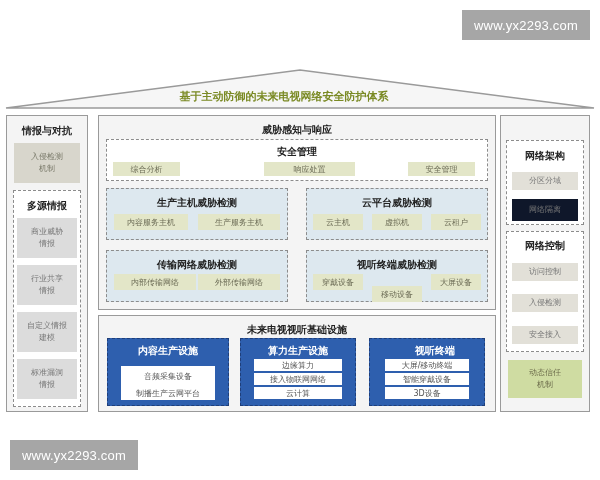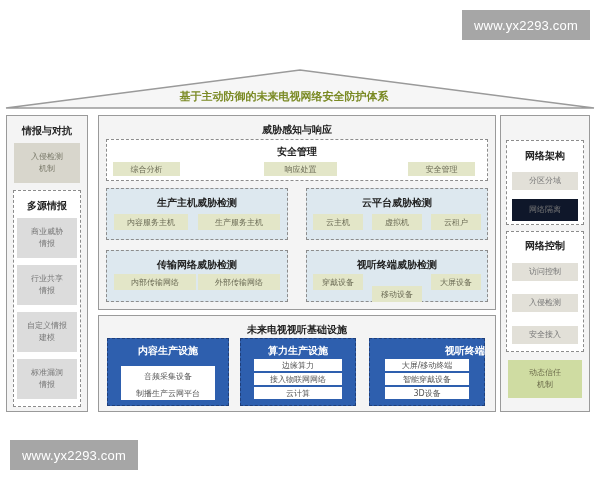--- a/index.html
+++ b/index.html
@@ -47,21 +47,21 @@
 建模</div>
 <div class="abs box-lgray" style="left:17px;top:359px;width:60px;height:40px;white-space:pre-line;">标准漏洞
 情报</div>
 
 <div class="abs frame" style="left:98px;top:115px;width:398px;height:195px;"></div>
 <div class="abs heading" style="left:98px;top:123px;width:398px;">威胁感知与响应</div>
 
 <div class="abs dash" style="left:106px;top:139px;width:382px;height:42px;background:#fff;"></div>
 <div class="abs heading" style="left:106px;top:145px;width:382px;">安全管理</div>
 <div class="abs box-green" style="left:113px;top:162px;width:67px;height:14px;">综合分析</div>
-<div class="abs box-green" style="left:264px;top:162px;width:73px;height:14px;text-align:center;">响应处置</div>
+<div class="abs box-green" style="left:264px;top:162px;width:91px;height:14px;text-align:center;">响应处置</div>
 <div class="abs box-green" style="left:408px;top:162px;width:67px;height:14px;">安全管理</div>
 
 <div class="abs blue-sec" style="left:106px;top:188px;width:182px;height:52px;"></div>
 <div class="abs heading" style="left:106px;top:196px;width:182px;">生产主机威胁检测</div>
 <div class="abs box-green" style="left:114px;top:214px;width:74px;height:16px;">内容服务主机</div>
 <div class="abs box-green" style="left:198px;top:214px;width:82px;height:16px;">生产服务主机</div>
 
 <div class="abs blue-sec" style="left:306px;top:188px;width:182px;height:52px;"></div>
 <div class="abs heading" style="left:306px;top:196px;width:182px;">云平台威胁检测</div>
 <div class="abs box-green" style="left:313px;top:214px;width:50px;height:16px;">云主机</div>
@@ -87,21 +87,21 @@
 <div class="abs white-item" style="left:121px;top:366px;width:94px;height:21px;">音频采集设备</div>
 <div class="abs white-item" style="left:121px;top:387px;width:94px;height:13px;">制播生产云网平台</div>
 
 <div class="abs blue-block" style="left:240px;top:338px;width:116px;height:68px;"></div>
 <div class="abs blue-title" style="left:240px;top:344px;width:116px;">算力生产设施</div>
 <div class="abs white-item" style="left:254px;top:359px;width:88px;height:12px;">边缘算力</div>
 <div class="abs white-item" style="left:254px;top:373px;width:88px;height:12px;">接入物联网网络</div>
 <div class="abs white-item" style="left:254px;top:387px;width:88px;height:12px;">云计算</div>
 
 <div class="abs blue-block" style="left:369px;top:338px;width:116px;height:68px;"></div>
-<div class="abs blue-title" style="left:369px;top:344px;width:116px;text-align:right;">视听终端</div>
+<div class="abs blue-title" style="left:369px;top:344px;width:132px;">视听终端</div>
 <div class="abs white-item" style="left:385px;top:359px;width:84px;height:12px;">大屏/移动终端</div>
 <div class="abs white-item" style="left:385px;top:373px;width:84px;height:12px;">智能穿戴设备</div>
 <div class="abs white-item" style="left:385px;top:387px;width:84px;height:12px;">3D设备</div>
 
 <div class="abs frame" style="left:500px;top:115px;width:90px;height:297px;"></div>
 
 <div class="abs dash" style="left:506px;top:140px;width:78px;height:85px;background:#fff;"></div>
 <div class="abs heading" style="left:506px;top:149px;width:78px;">网络架构</div>
 <div class="abs box-lgray" style="left:512px;top:172px;width:66px;height:18px;background:#e2e0d8;">分区分域</div>
 <div class="abs box-lgray" style="left:512px;top:199px;width:66px;height:22px;background:#0f172a;">网络隔离</div>

